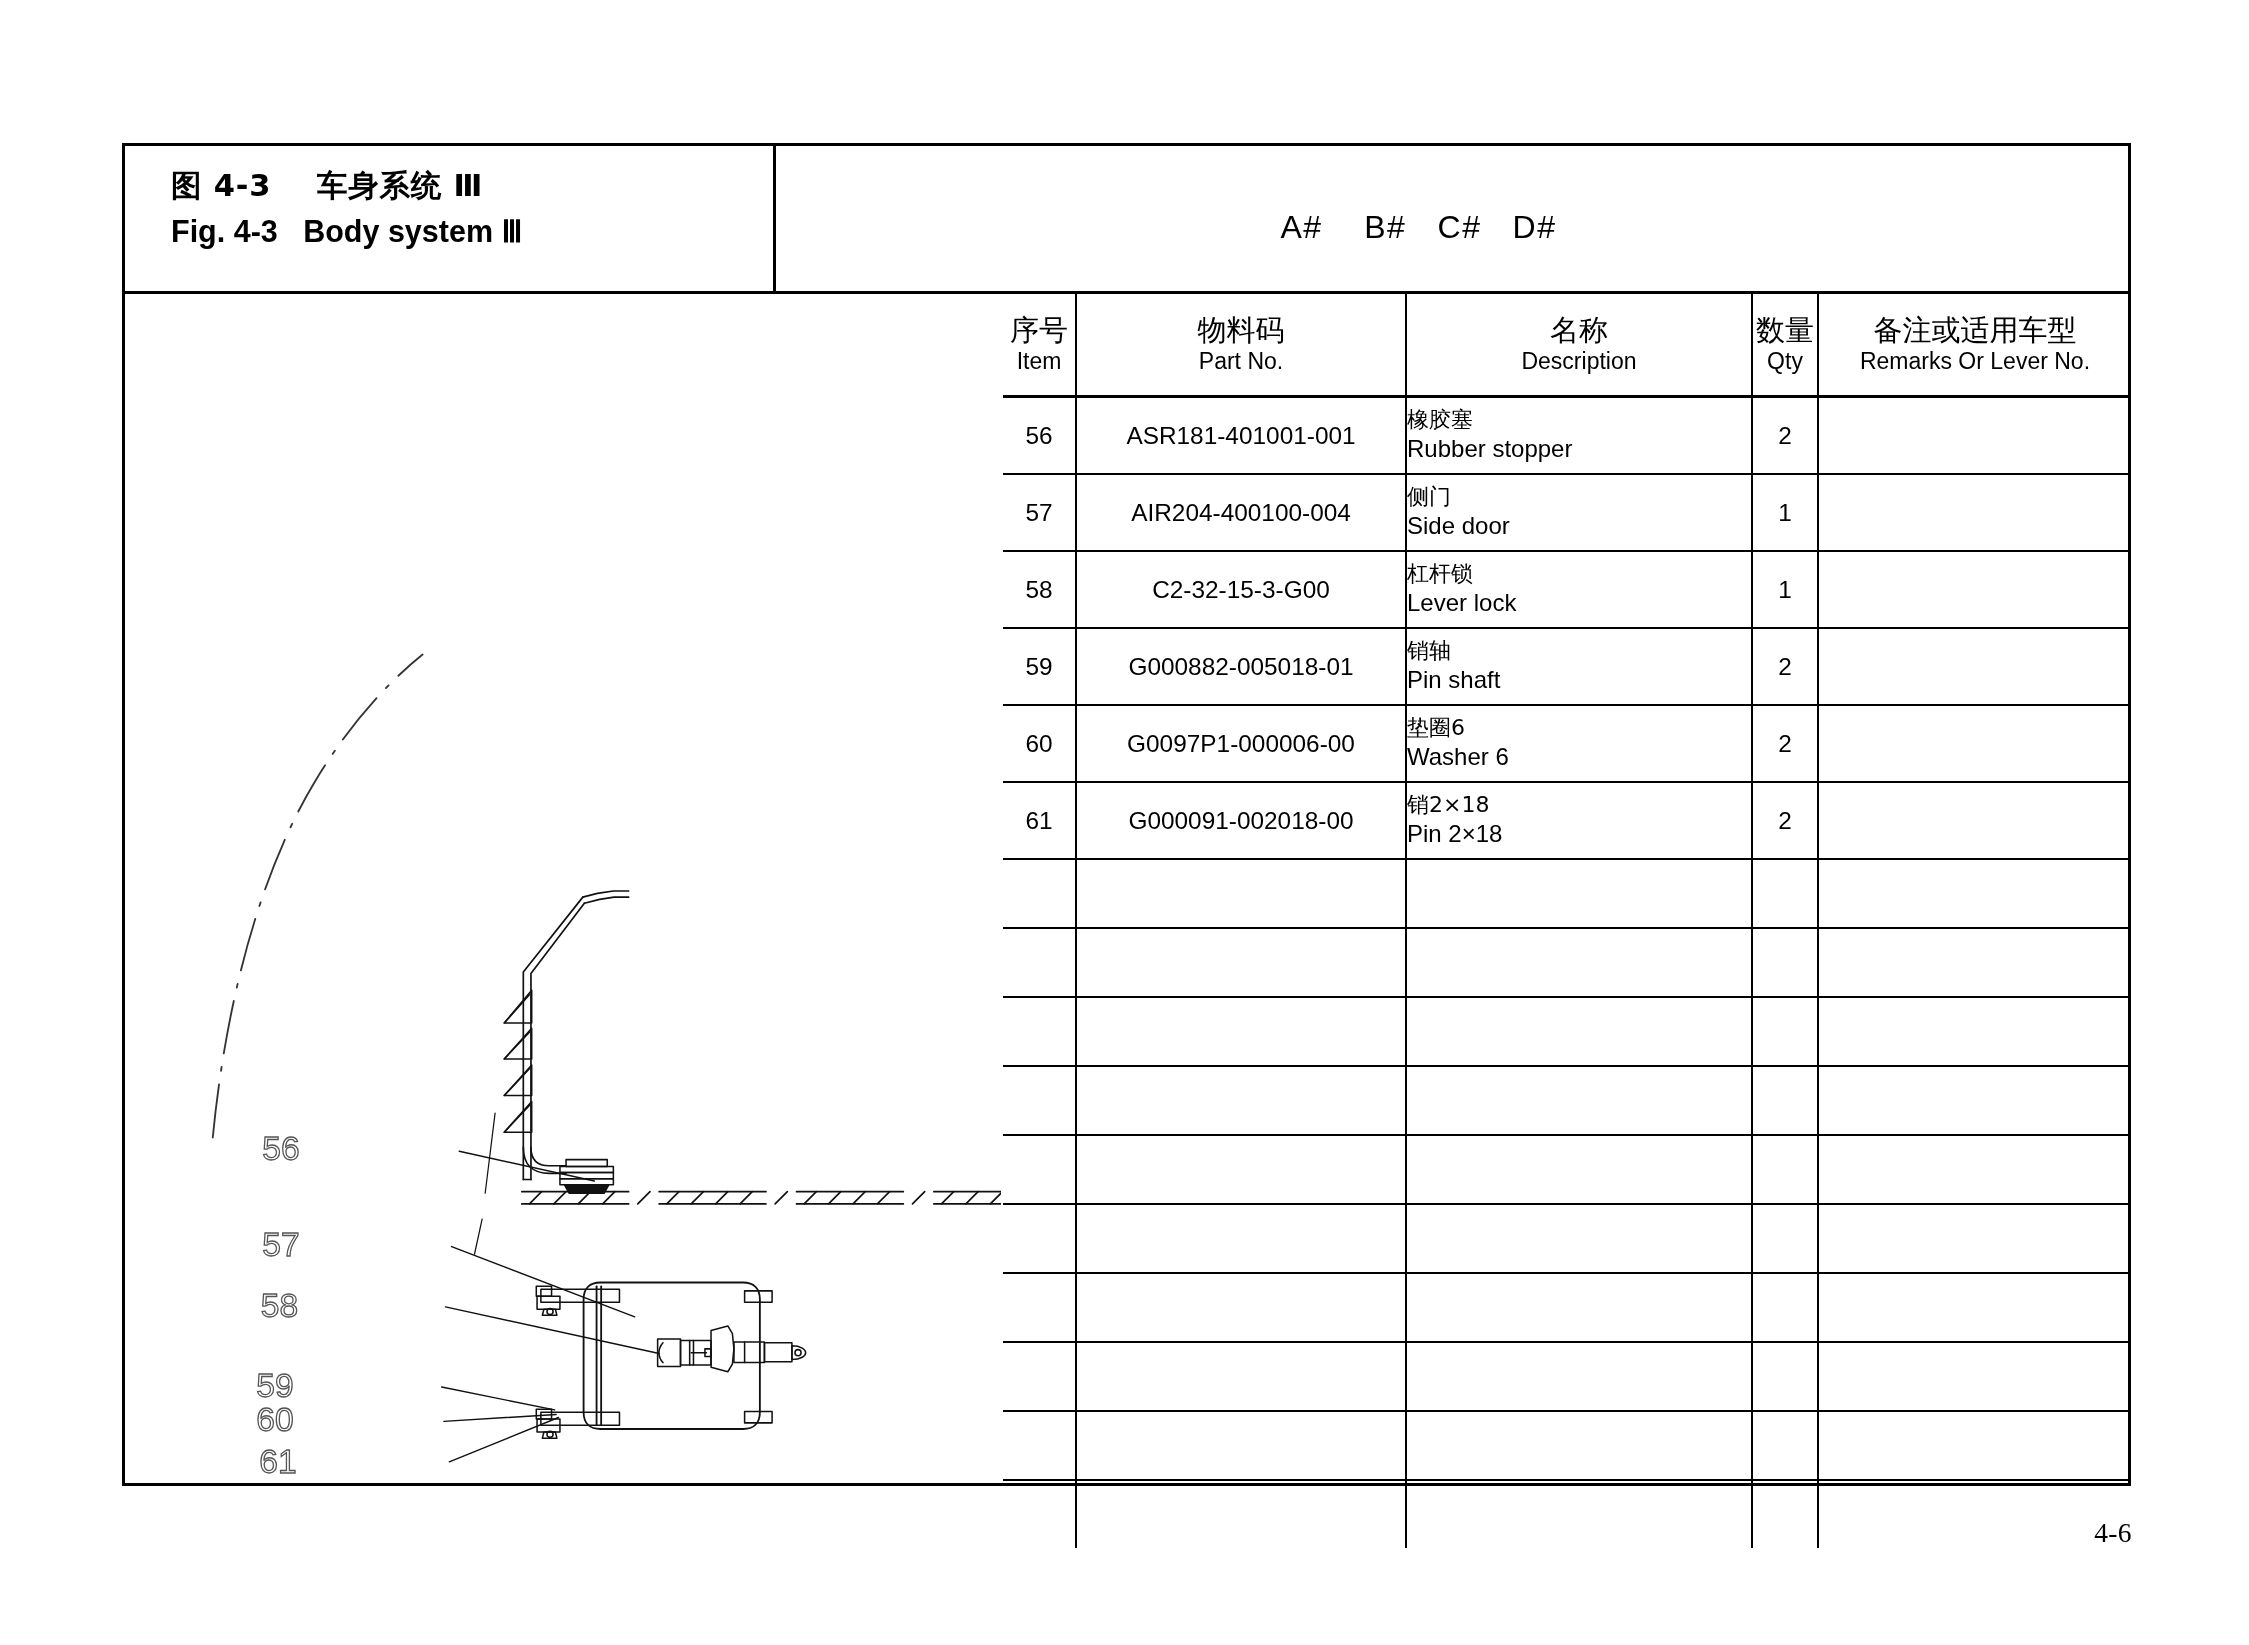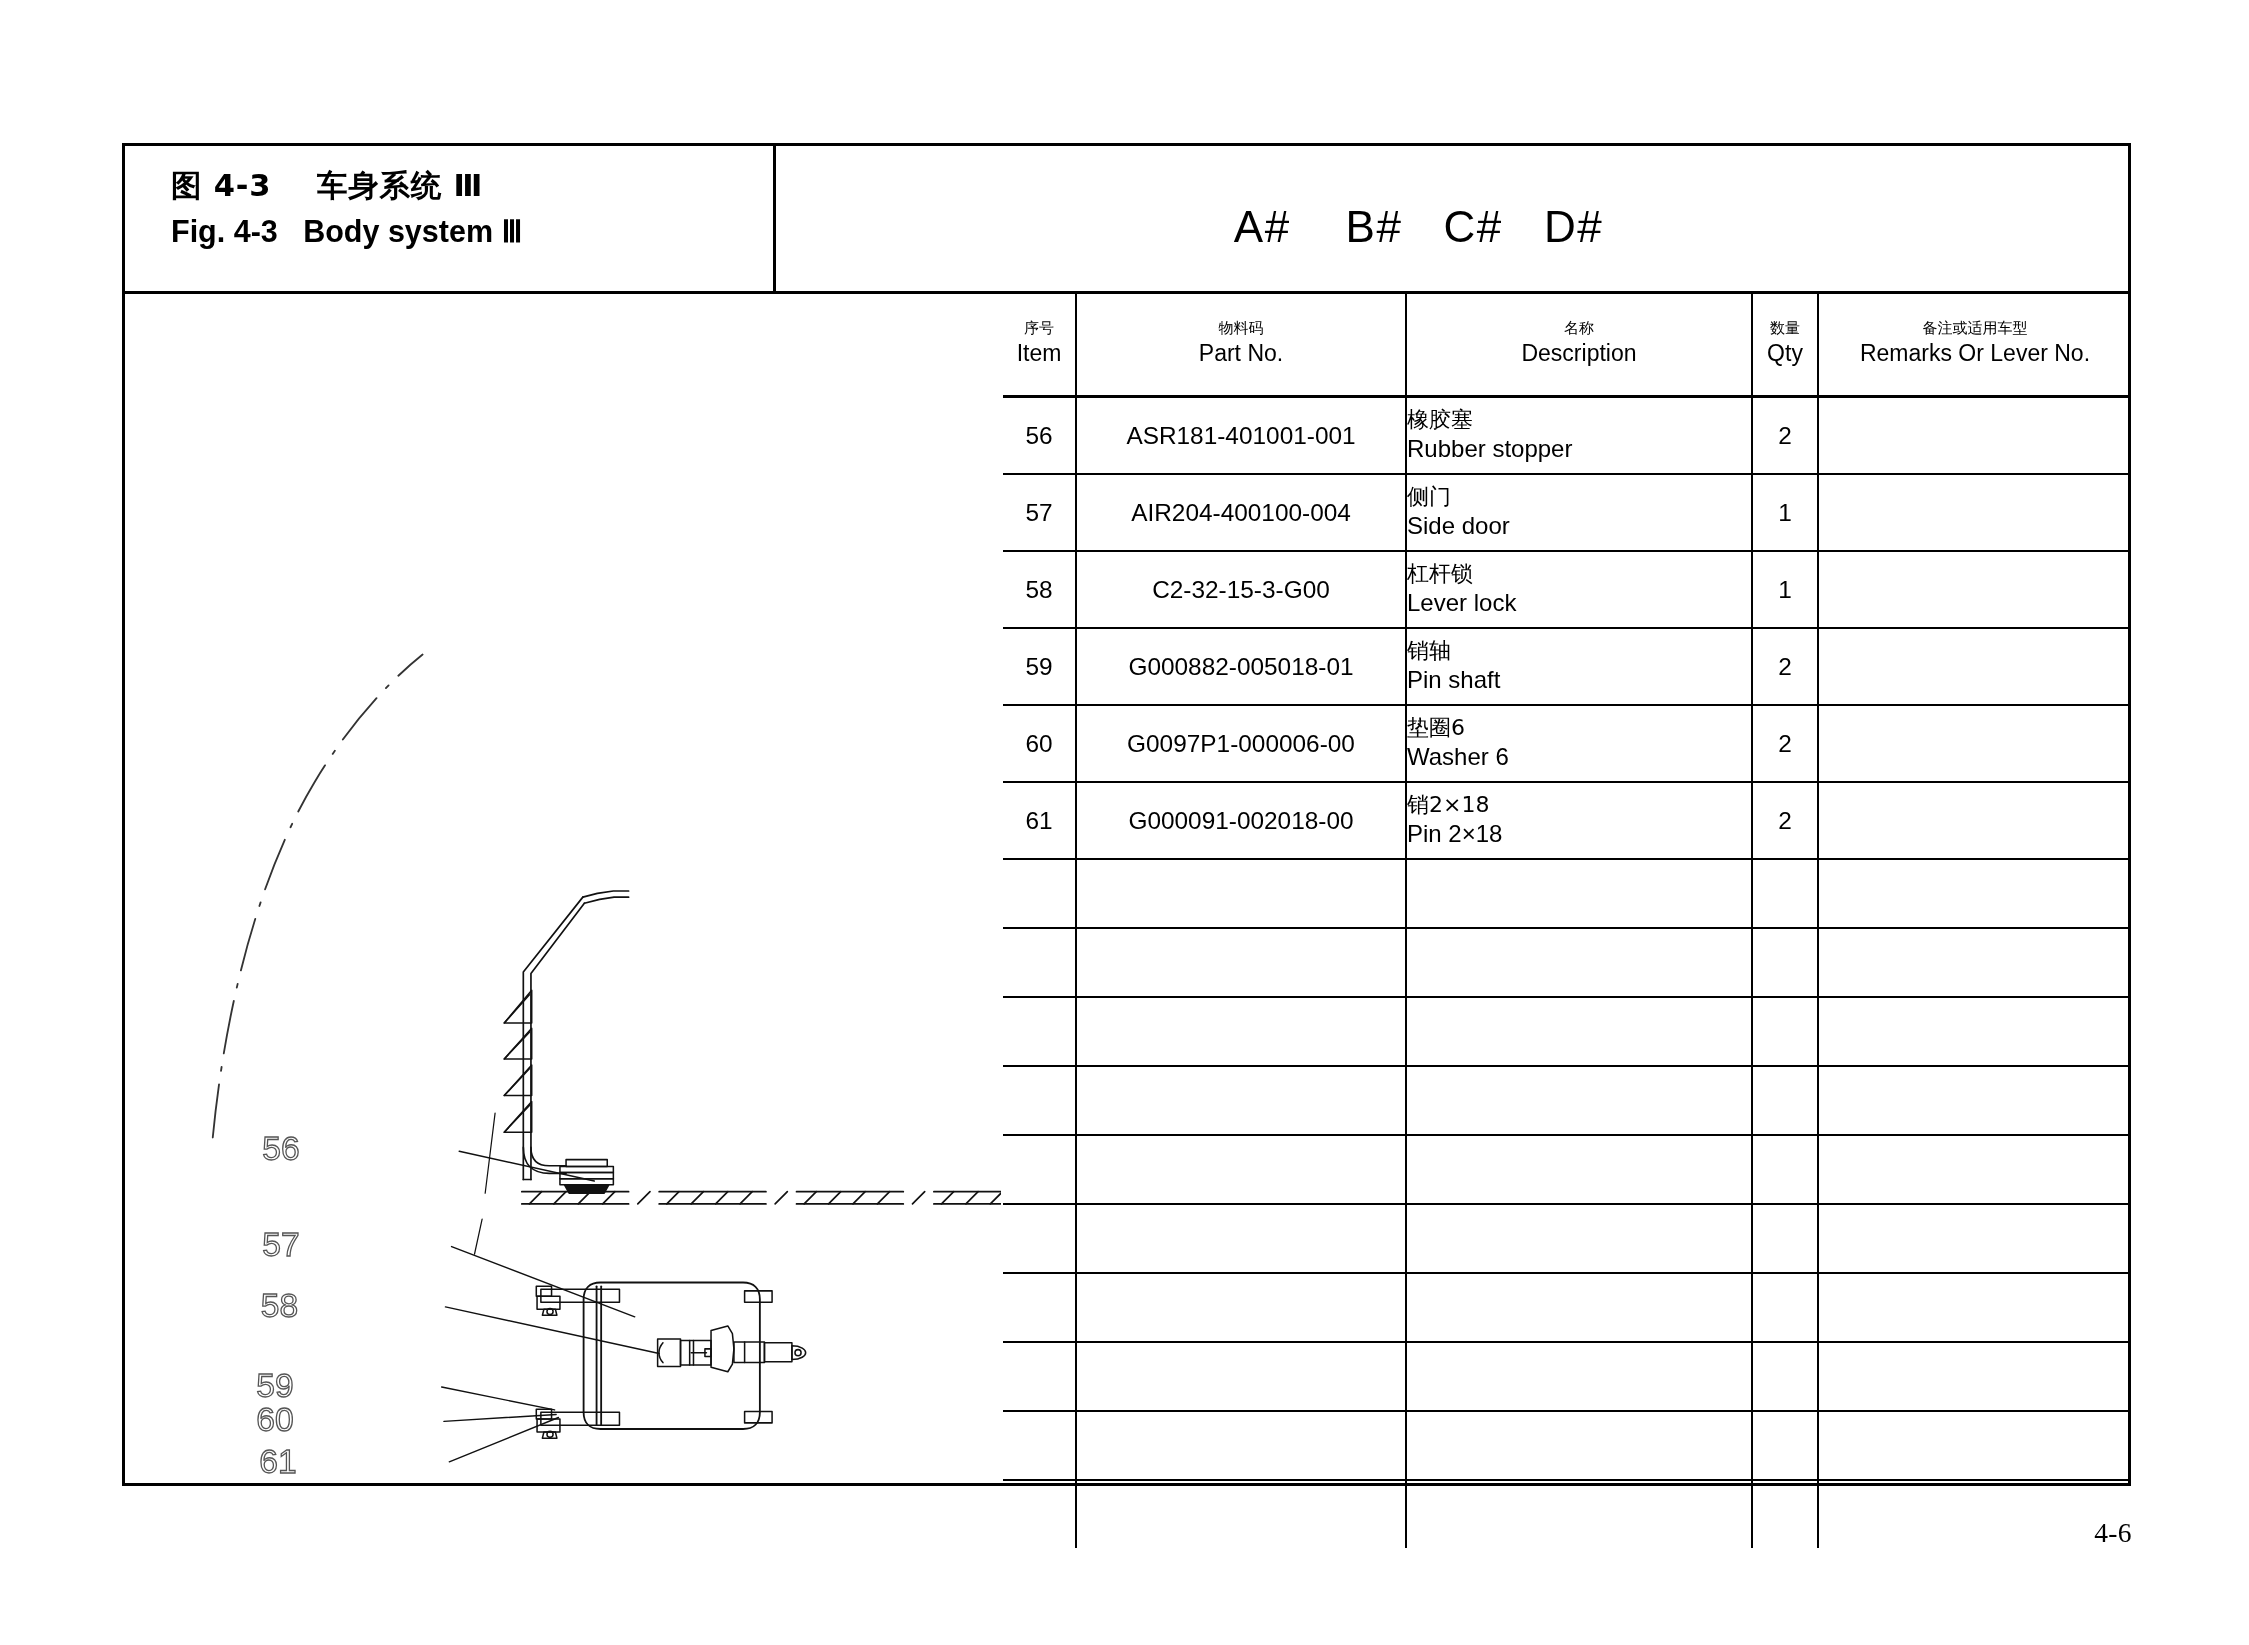--- a/index.html
+++ b/index.html
@@ -68,21 +68,21 @@
     position: absolute;
     left: 584px;
     top: 0;
     right: 0;
     height: 100%;
     display: flex;
     align-items: center;
     justify-content: center;
   }
   #model-codes {
-    font-size: 44px;
+    font-size: 32px;
     letter-spacing: 1.5px;
     white-space: pre;
     margin-top: 17px;
     font-family: "Liberation Sans", sans-serif;
   }
 
   
   #drawing-area {
     position: absolute;
     left: 0;
@@ -126,24 +126,24 @@
   table#parts-table tr:last-child td { border-bottom: none; }
 
   .col-item   { width: 73px; }
   .col-part   { width: 330px; }
   .col-desc   { width: 346px; }
   .col-qty    { width: 66px; }
   .col-rem    { width: 313px; }
 
   .hdr-cn {
     display: block;
-    font-size: 15px;
+    font-size: 29px;
     line-height: 1.18;
     text-align: center;
-    font-family: Liberation Mono, monospace;
+    font-family: Liberation Serif, serif;
   }
   .hdr-en {
     display: block;
     font-size: 23px;
     line-height: 1.25;
     text-align: center;
     font-family: "Liberation Sans", sans-serif;
   }
 
   td.cell-item { text-align: center; font-size: 24.4px; }

